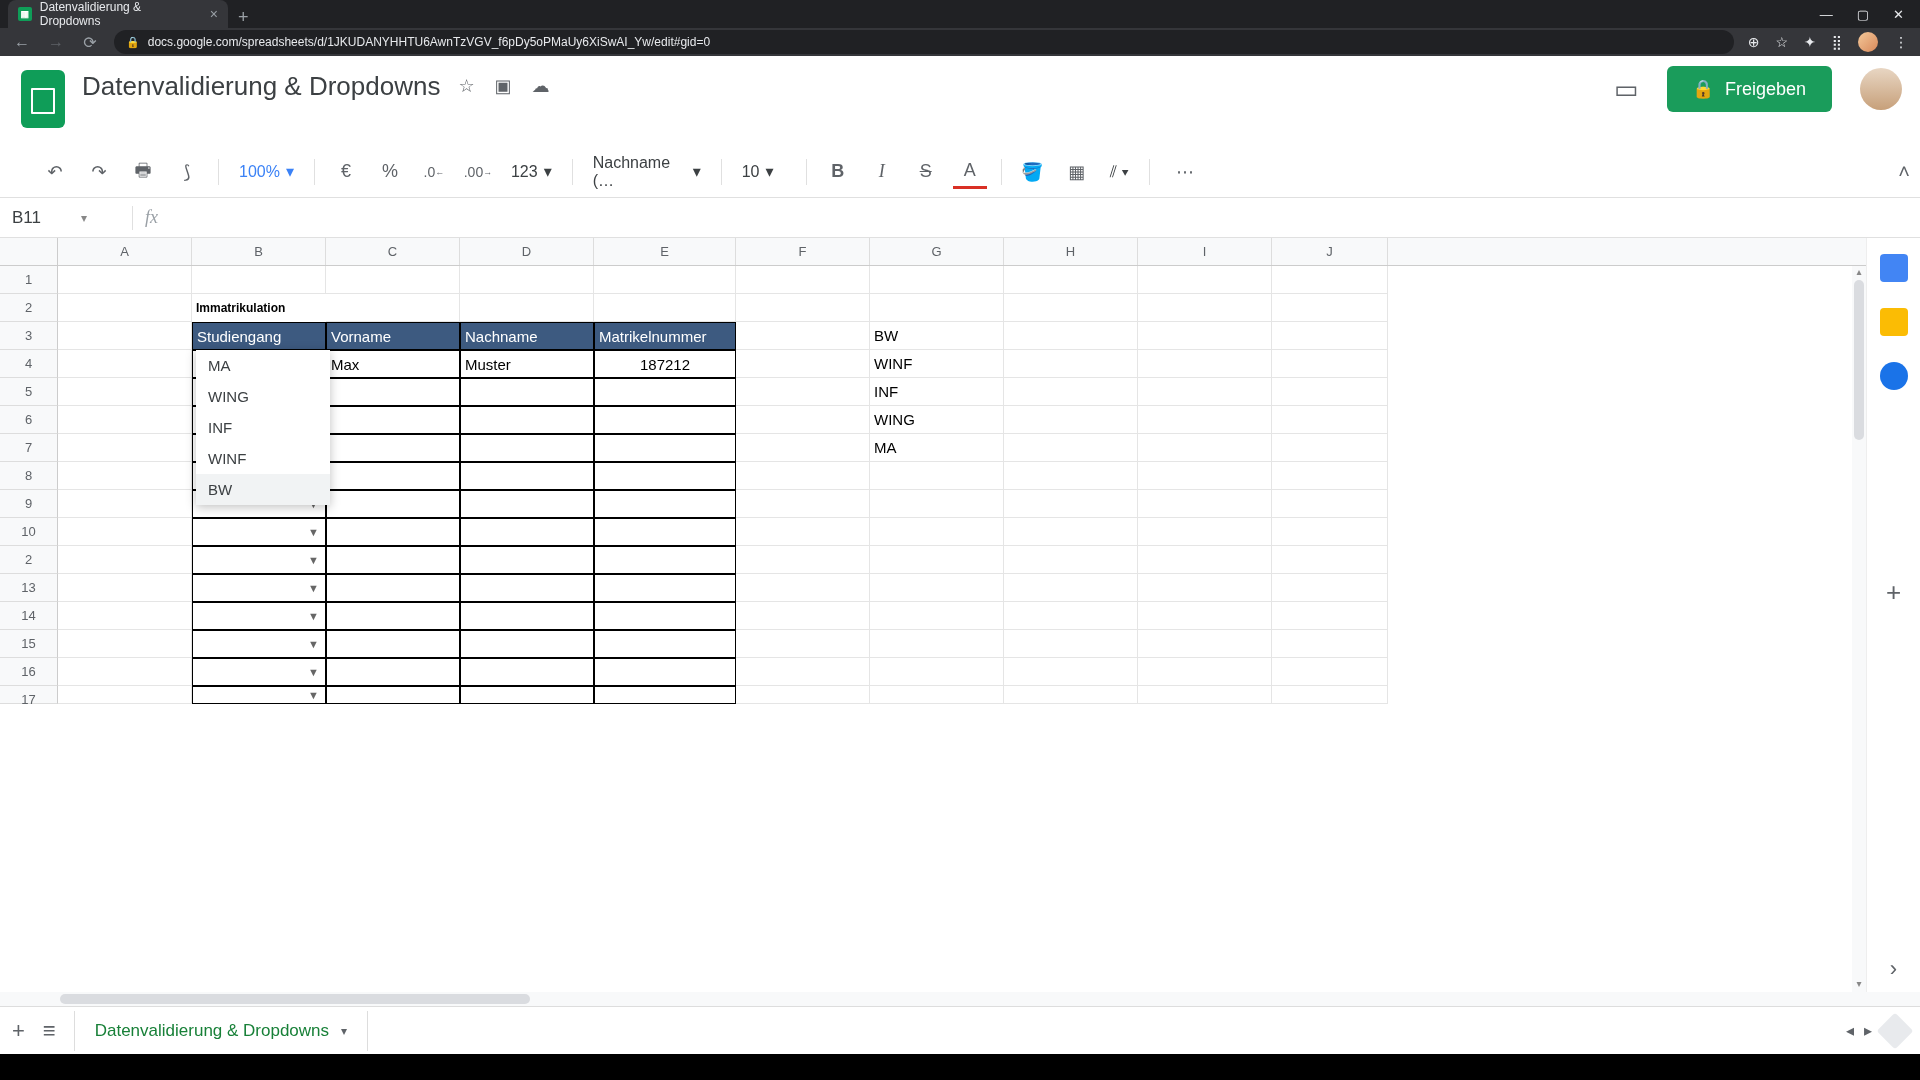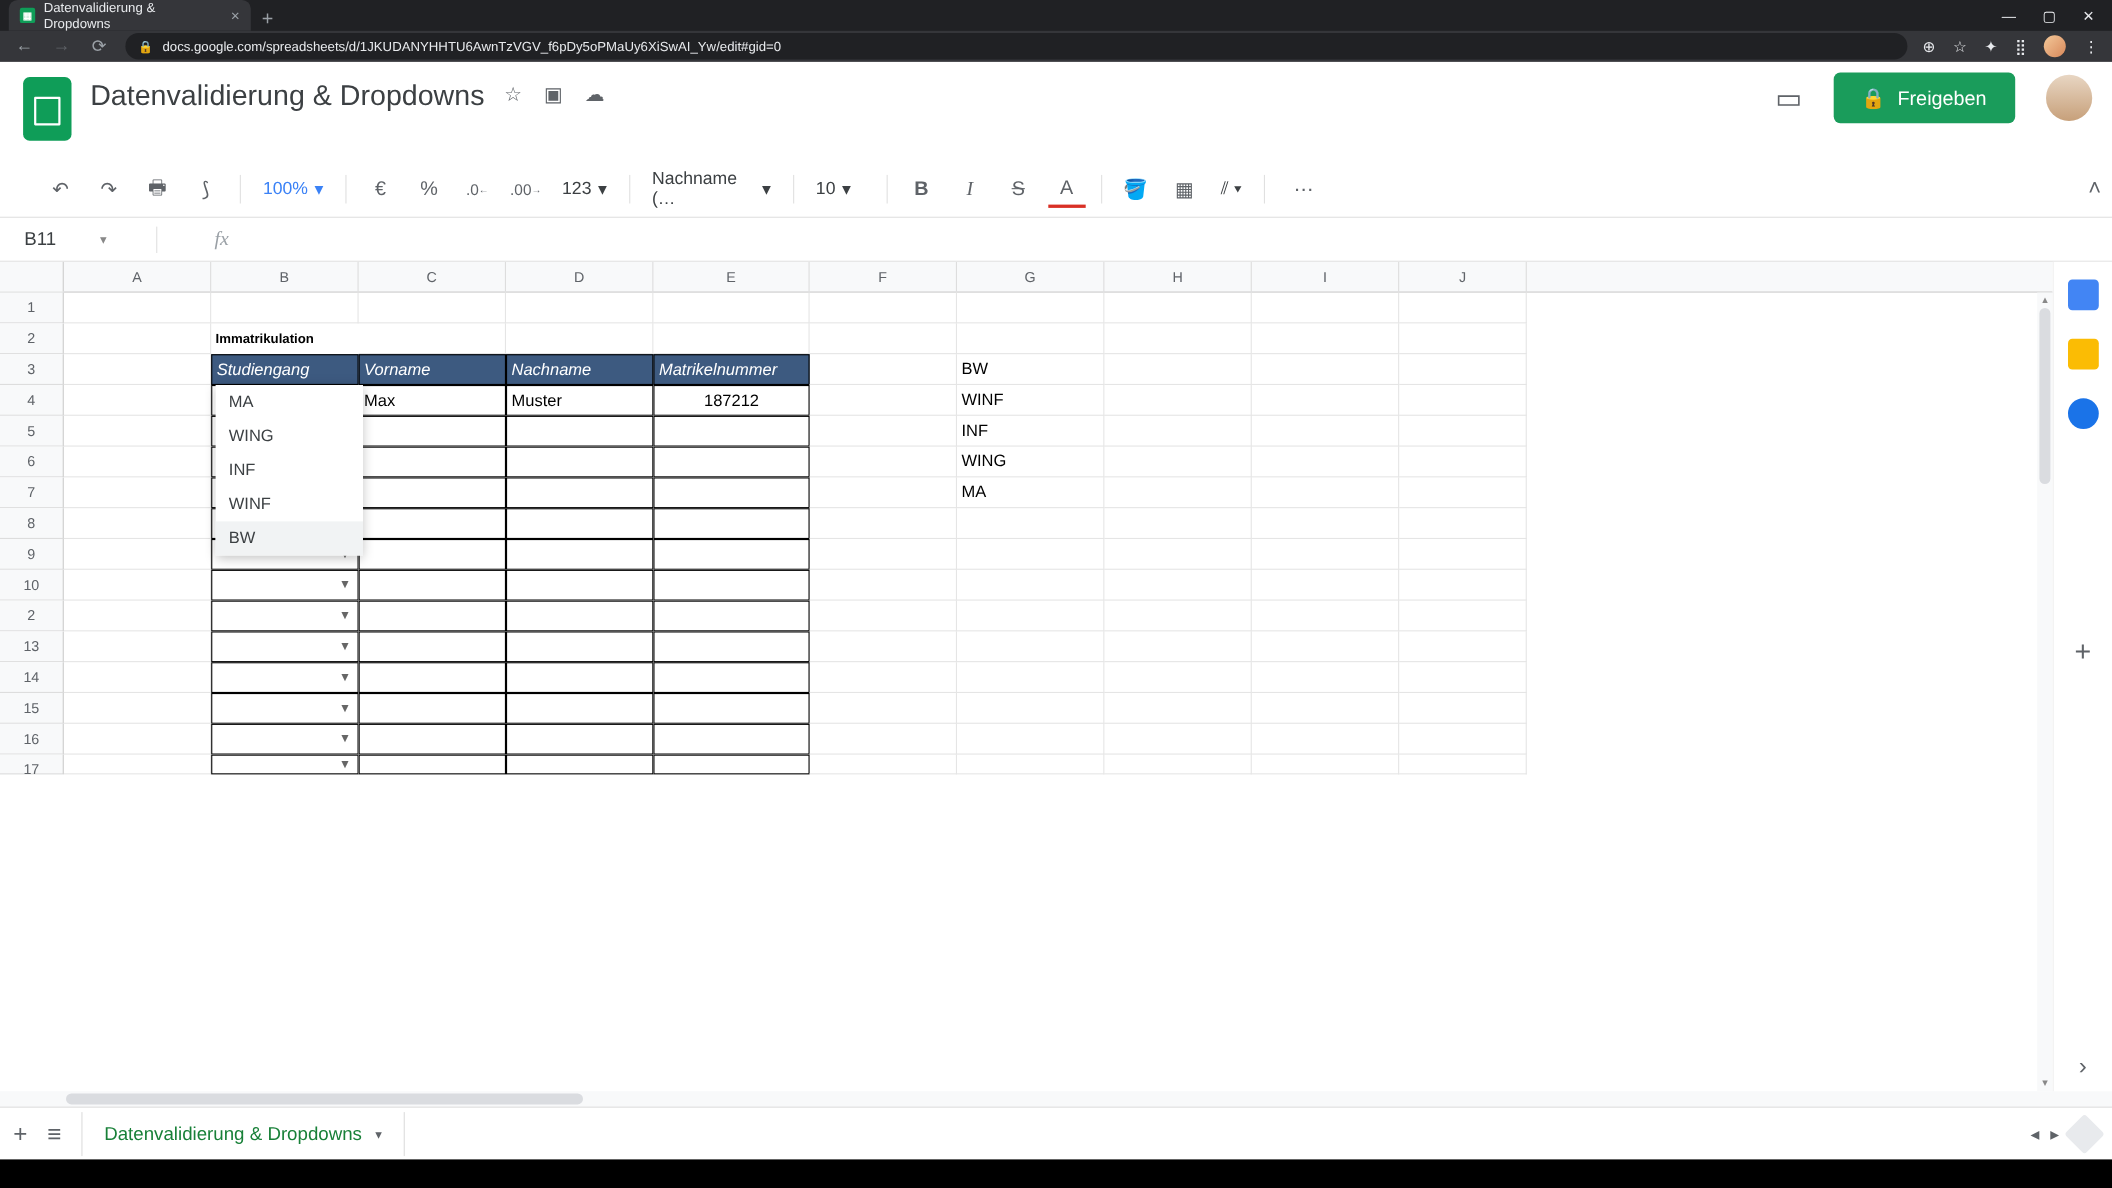--- a/index.html
+++ b/index.html
@@ -41,39 +41,39 @@
 
 .toolbar { height: 52px; border-bottom: 1px solid #e0e0e0; display:flex; align-items:center; padding: 0 10px 0 38px; gap: 10px; color:#5f6368;}
 .tb-btn { width:34px; height:34px; display:flex; align-items:center; justify-content:center; font-size:18px; cursor:pointer;}
 .tb-sep { width:1px; height:26px; background:#e0e0e0; margin: 0 4px;}
 .tb-drop { display:flex; align-items:center; gap:6px; padding:0 6px; font-size:16px; color:#3c4043; cursor:pointer;}
 .tb-drop.zoom{color:#3b82f6;}
 .tb-more{margin-left:4px;}
 .tb-collapse{margin-left:auto; font-size:20px; cursor:pointer;}
 
 
-.formula-bar { height:40px; border-bottom:1px solid #e0e0e0; display:flex; align-items:center;padding-left:10px;}
+.formula-bar { height:40px; border-bottom:1px solid #e0e0e0; display:flex; align-items:center;}
 .name-box { width:120px; padding-left: 12px; font-size:17px; color:#3c4043; display:flex; align-items:center; gap: 40px;}
 .name-box .dd { color:#888; font-size:12px;}
 .fx-sep { width:1px; height:24px; background:#e0e0e0; margin: 0 12px;}
-.fx { font-style:italic; color:#9aa0a6; font-size:18px; font-family: serif; margin-left: 40px;}
+.fx { font-style:italic; color:#9aa0a6; font-size:18px; font-family: serif;}
 
 
 .sheet-wrap { display:flex; height: calc(1080px - 56px - 90px - 52px - 40px - 48px - 40px);}
 .grid-area { flex:1; position:relative; overflow:hidden;}
 .col-headers { display:flex; height:28px; background:#f8f9fa; border-bottom:1px solid #ccc;}
 .corner { width:58px; border-right:1px solid #ccc; background:#f8f9fa;}
 .col-h { border-right:1px solid #ddd; text-align:center; font-size:13px; color:#5f6368; line-height:28px;}
 .rows { display:flex; flex-direction:column;}
 .row { display:flex; height:28px;}
 .row-h { width:58px; border-right:1px solid #ccc; border-bottom:1px solid #ddd; background:#f8f9fa; text-align:center; font-size:13px; color:#5f6368; line-height:28px;}
 .row.sel .row-h{background:#e8eaed;}
 .cell { border-right:1px solid #e5e5e5; border-bottom:1px solid #e5e5e5; font-size:15px; padding: 0 4px; line-height:28px; overflow:hidden; white-space:nowrap; position:relative;}
 .cell.bhead { font-weight:bold; font-size:12px; border:none;}
-.th-cell { background:#3d5a80; color:#fff; border:1px solid #000;font-style:italic;}
+.th-cell { background:#3d5a80; color:#fff; border:1px solid #000;}
 .td-cell { border:1px solid #000; background:#fff;}
 .td-cell.num { text-align:center;}
 .dd-arrow { position:absolute; right:6px; top:50%; transform:translateY(-50%); color:#666; font-size:11px;}
 .cell.selected { outline: 2px solid #1a73e8; outline-offset:-1px; z-index:5;}
 .selected-handle{position:absolute; right:-3px; bottom:-3px; width:6px;height:6px;background:#1a73e8;}
 
 
 .dd-popup { position:absolute; left:196px; top:112px; width:134px; background:#fff; box-shadow:0 2px 10px rgba(0,0,0,.25); z-index:20;}
 .dd-item { padding: 7px 12px; font-size:15px; color:#3c4043; cursor:pointer;}
 .dd-item.hov{background:#f1f3f4;}

